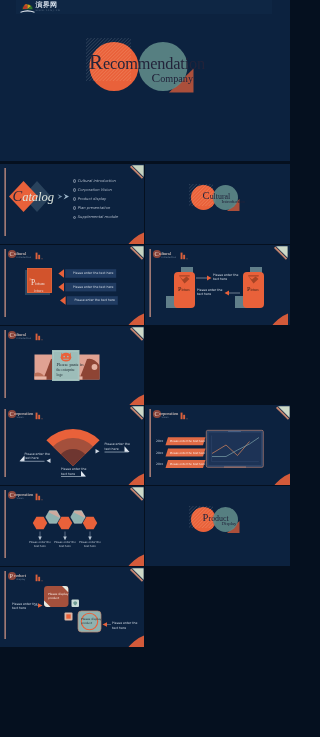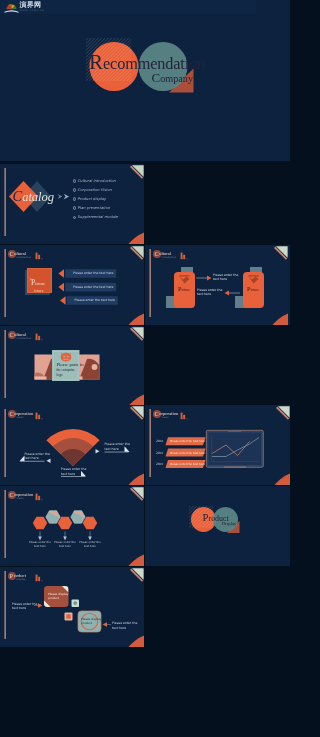--- a/index.html
+++ b/index.html
@@ -2,21 +2,21 @@
 <html><head>
 <meta charset="utf-8">
 <title>Recommendation Company - PPT Template Preview</title>
 <style>
 html,body{margin:0;padding:0;background:#05101f;}
 body{width:290px;height:737px;overflow:hidden;font-family:"Liberation Serif",serif;}
 #page{position:relative;width:290px;height:737px;background:#05101f;overflow:hidden;}
 .sl{position:absolute;background:#0c223f;overflow:hidden;}
 
 
-.topbar{position:absolute;left:0;top:0;width:256px;height:14px;background:#0e2644;z-index:60;}
+.topbar{position:absolute;left:16px;top:0;width:256px;height:14px;background:#0e2644;z-index:60;}
 .wmname{position:absolute;left:19.5px;top:1.4px;font-family:"DejaVu Sans",sans-serif;
   font-size:7px;font-weight:bold;color:#d3dde9;letter-spacing:.2px;line-height:8px;}
 .wmdom{position:absolute;left:19.5px;top:9.4px;font-family:"DejaVu Sans",sans-serif;
   font-size:2.2px;color:#63788f;letter-spacing:.85px;}
 .t{position:absolute;font-family:"DejaVu Sans",sans-serif;color:#b9c4d2;white-space:nowrap;}
 .ser{font-family:"Liberation Serif",serif;}
 svg.ov{position:absolute;left:0;top:0;overflow:visible;}
 .citem{position:absolute;left:72.6px;height:7px;}
 .cbul{position:absolute;left:0;top:1.7px;width:3.6px;height:3.6px;border-radius:50%;
   border:0.7px solid #7e8da1;box-sizing:border-box;background:#2b3f5c;}
@@ -127,20 +127,36 @@
           <span class="cbul"></span>
           <span class="clab">Plan presentation</span>
         </div>
       <div class="citem" style="top:49.9px">
           <span class="cbul"></span>
           <span class="clab">Supplemental module</span>
         </div>
     </div>
   </div>
 
+  <div class="sl sec" style="left:145px;top:164px;">
+    <svg class="ov" width="145" height="80" viewBox="0 0 145 80">
+      <clipPath id="cS0">
+          <circle cx="58.5" cy="33.5" r="12.5"></circle>
+        </clipPath>
+      <rect x="44" y="20" width="24" height="22" fill="url(#hatchLight)"></rect>
+      <circle cx="58.5" cy="33.5" r="12.5" fill="#e9613a"></circle>
+      <g clip-path="url(#cS0)">
+          <rect x="44" y="20" width="24" height="22" fill="url(#hatchOnOrange)"></rect>
+        </g>
+      <path d="M94.5 35 L94.5 47 L82 47 Z" fill="#e9613a" opacity="0.72"></path>
+      <circle cx="80.5" cy="33.5" r="12.5" fill="#5d8787" opacity="0.93"></circle>
+    </svg>
+    <div class="sectitle"><span>C</span><span class="sr">ultural</span></div>
+    <div class="secsub">Introduction</div>
+  </div>
 
   <div class="sl" style="left:0;top:245px;width:144px;height:80px;">
     <svg class="ov" width="144" height="80" viewBox="0 0 144 80">
       <rect x="4.4" y="4" width="1.5" height="68" fill="#b08279"></rect>
       <g>
           <path d="M132 1.2 L143.6 1.2 L143.6 12.8 Z" fill="#cdd9c8"></path>
           <path d="M132 1.2 L143.6 1.2 L143.6 12.8 Z" fill="url(#hatchDot)"></path>
           <path d="M131.3 1.6 L143.2 13.5 L141.9 14.8 L130 2.9 Z" fill="#c2846f"></path>
         </g>
       <path d="M144 68.5 Q138.5 70.5 134 74.5 Q130 78 128.5 80 L144 80 Z" fill="#e9613a" opacity="0.9"></path>

